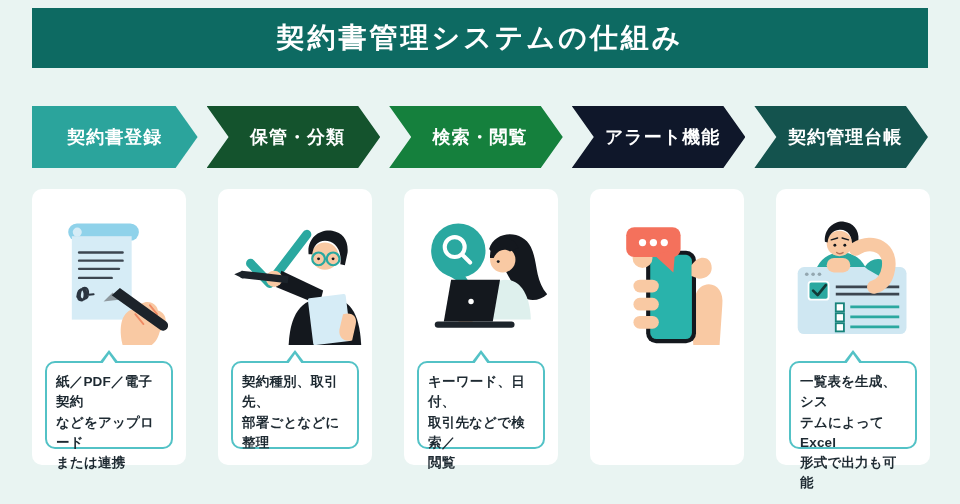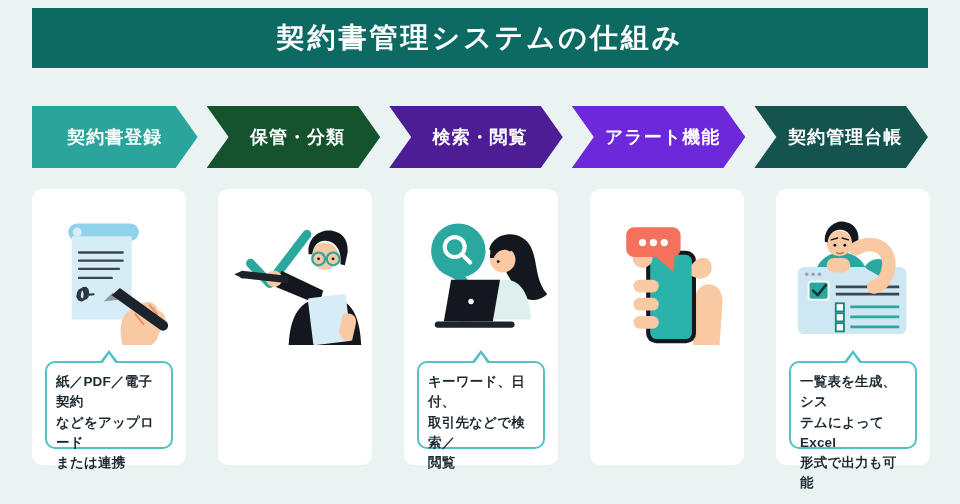--- a/index.html
+++ b/index.html
@@ -73,24 +73,24 @@
     <h1>契約書管理システムの仕組み</h1>
   </div>
 
   <div class="steps">
     <div class="step" style="background: rgb(43, 164, 156);">
         <span>契約書登録</span>
       </div>
     <div class="step" style="background: #14532d;">
         <span>保管・分類</span>
       </div>
-    <div class="step" style="background: #4c1d95;">
+    <div class="step" style="background: #15803d;">
         <span>検索・閲覧</span>
       </div>
-    <div class="step" style="background: #6d28d9; text-align: center;">
+    <div class="step" style="background: #0f172a; text-align: center;">
         <span>アラート機能</span>
       </div>
     <div class="step" style="background: rgb(20, 83, 78); text-align: center;">
         <span>契約管理台帳</span>
       </div>
   </div>
 
   <div class="cards">
 
     <div class="card">
@@ -137,20 +137,24 @@
           <g stroke="#2aa8a0" stroke-width="2.4" fill="none">
             <circle cx="101" cy="55" r="7"></circle>
             <circle cx="117" cy="55" r="7"></circle>
             <line x1="108" y1="55" x2="110" y2="55"></line>
           </g>
           <circle cx="101" cy="55" r="1.6" fill="#14181e"></circle>
           <circle cx="117" cy="55" r="1.6" fill="#14181e"></circle>
           <rect x="92" y="96" width="42" height="52" rx="2" fill="#d6ecf6" transform="rotate(-7 113 122)"></rect>
           <path d="M128,116 c10,-3 16,3 14,11 l-4,18 c-9,2 -15,-3 -14,-12 z" fill="#f9c9a3"></path>
         </svg>
+      </div>
+      <div class="bubble">
+        <div class="desc">契約種別、取引先、
+部署ごとなどに整理</div>
       </div>
     </div>
 
     <div class="card">
       <div class="illu">
         <svg viewBox="0 0 150 150" aria-hidden="true">
           <path d="M84,44 c6,-20 36,-22 46,-2 c8,16 4,36 18,52 c-10,10 -28,8 -34,-4 l-12,-22 z" fill="#14181e"></path>
           <circle cx="50" cy="46" r="30" fill="#2aa8a0"></circle>
           <path d="M56,72 L70,92 L40,74 z" fill="#2aa8a0"></path>
           <circle cx="46" cy="42" r="11" stroke="#fff" stroke-width="4.5" fill="none"></circle>

